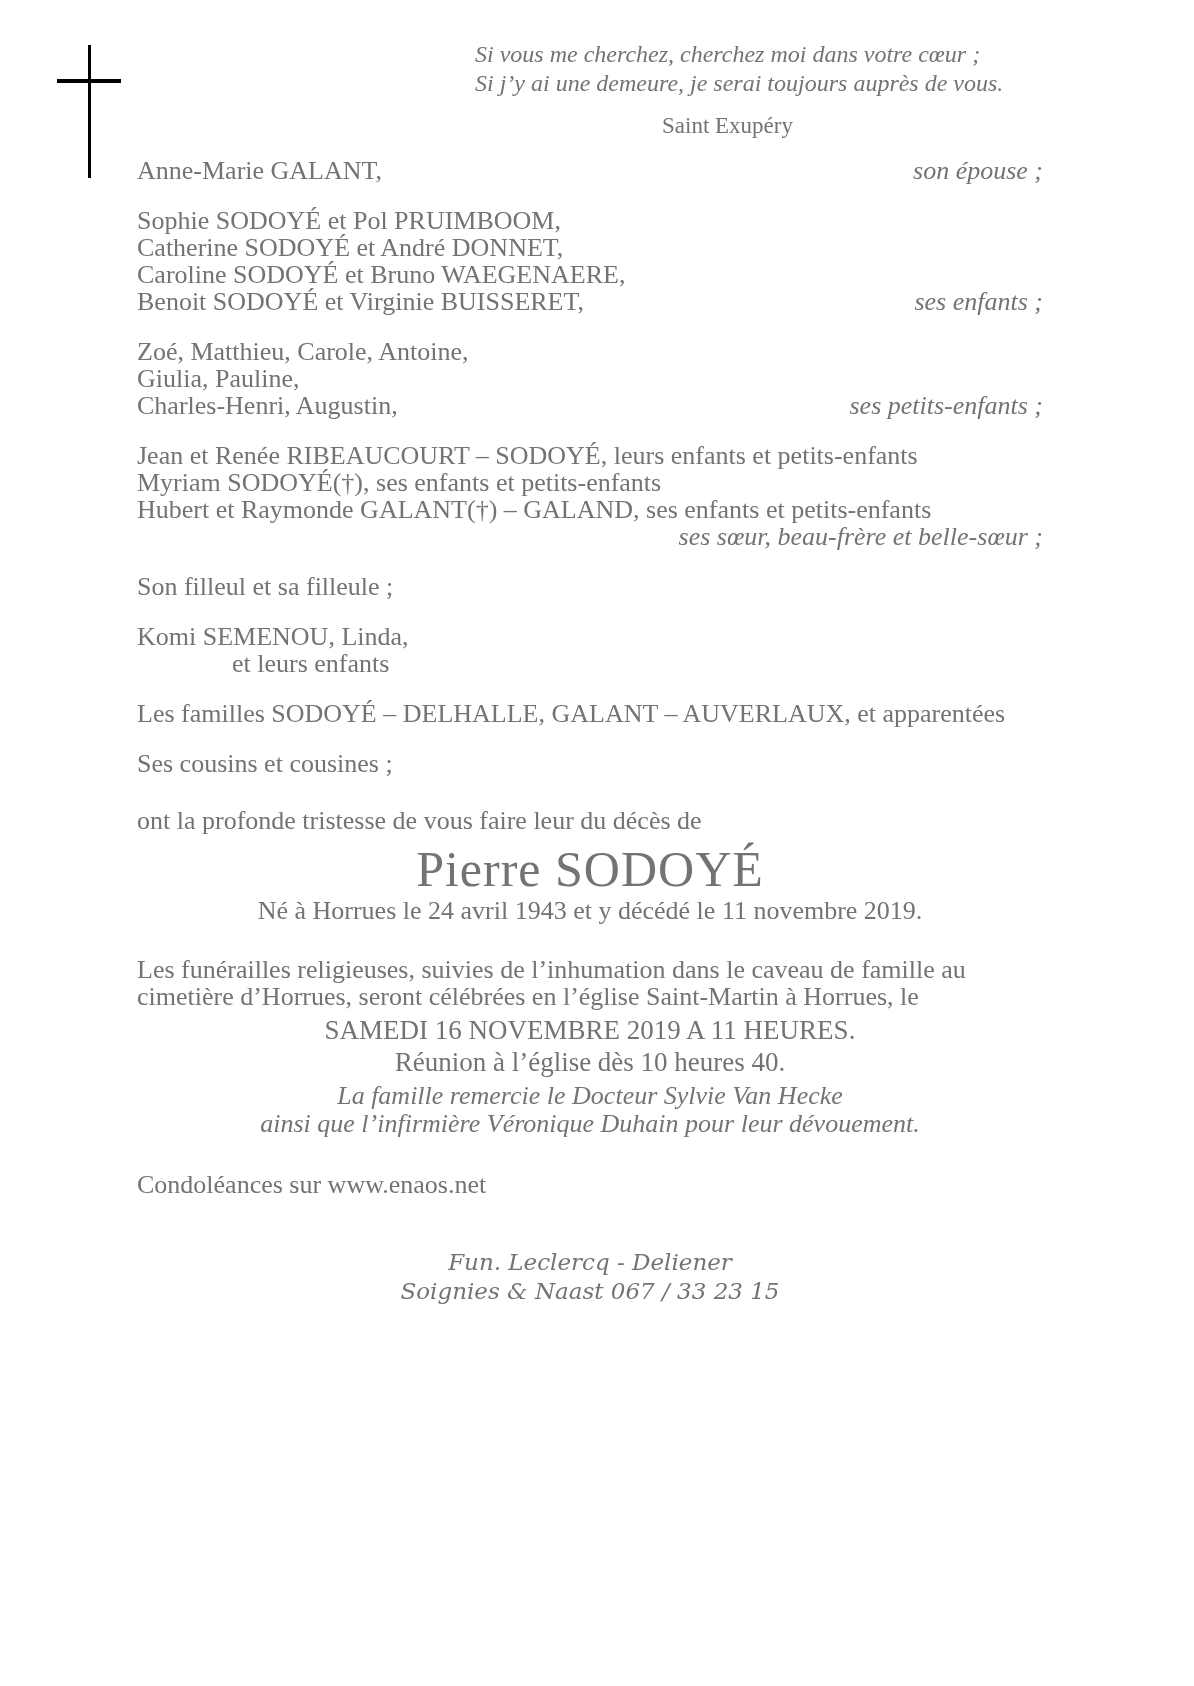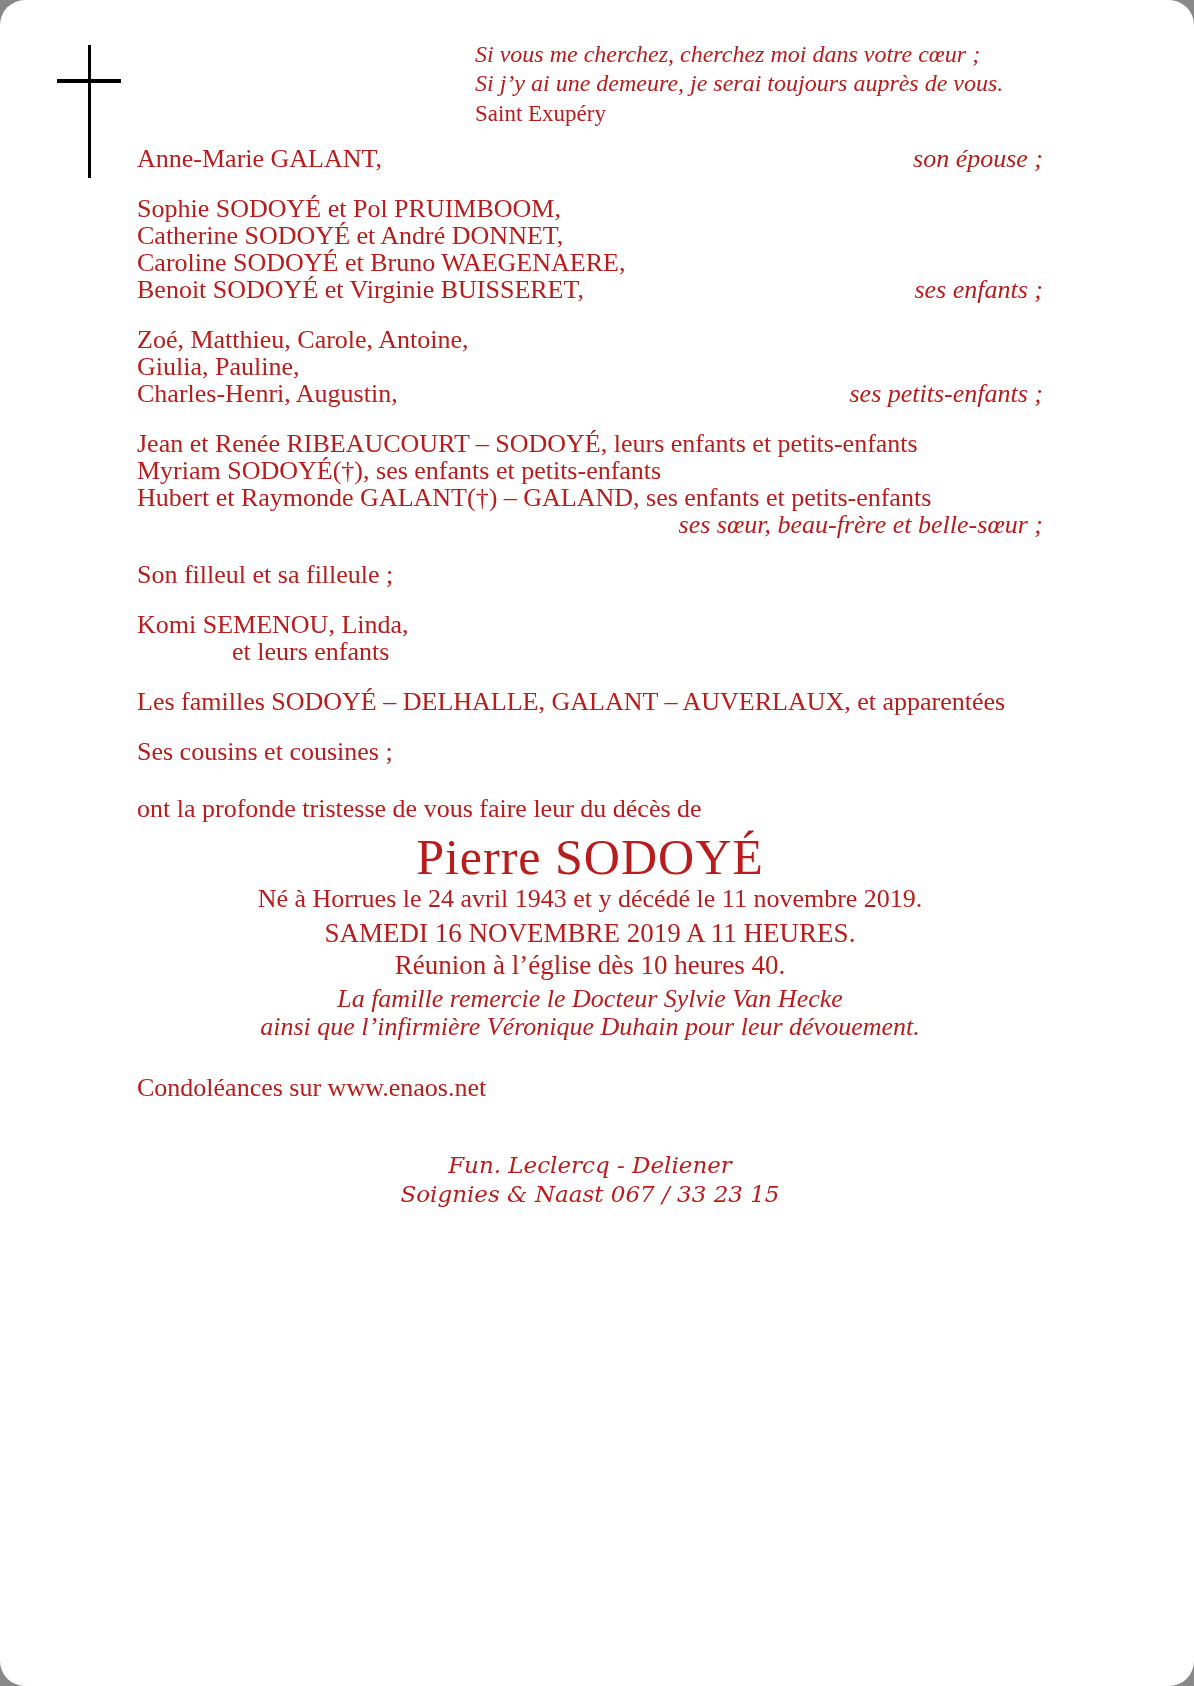--- a/index.html
+++ b/index.html
@@ -1,37 +1,36 @@
 <!DOCTYPE html>
 <html><head>
 <meta charset="utf-8">
 <style>
   html,body { margin:0; padding:0; background:#888; }
   .page {
     position:relative;
     width:1194px; height:1686px;
     margin:0 auto;
     background:#ffffff;
-    color:#b91c1c;
+    color:#737373;
     font-family:"Liberation Serif", serif;
     font-size:26px;
     overflow:hidden;
-    border-radius:25px;
   }
   
   .cross { position:absolute; left:0; top:0; }
   .cross .v { position:absolute; left:88px; top:45px; width:3px; height:133px; background:#000; }
   .cross .h { position:absolute; left:57px; top:79px; width:64px; height:4px; background:#000; }
 
   .content { position:absolute; left:137px; top:0; width:906px; }
 
   
   .quote { margin:40px 0 0 338px; width:505px; font-style:italic; font-size:24px; line-height:29px; }
   .quote .qline { white-space:nowrap; }
-  .quote .attr { font-style:normal; font-size:23px; text-align:left; margin-top:1px; }
+  .quote .attr { font-style:normal; font-size:23px; text-align:center; margin-top:13px; }
 
   
   .group { line-height:27px; margin-top:23px; }
   .group.first { margin-top:17px; }
   .row { display:flex; justify-content:space-between; align-items:baseline; }
   .relation { font-style:italic; white-space:nowrap; }
   .rel-line { text-align:right; font-style:italic; }
   .indent { padding-left:95px; }
 
   .intro { margin-top:30px; line-height:27px; }
@@ -117,20 +116,24 @@
       <div>Ses cousins et cousines ;</div>
     </div>
 
     <div class="intro">ont la profonde tristesse de vous faire leur du décès de</div>
 
     <div class="center deceased-name">Pierre SODOYÉ</div>
 
 
     <div class="center birth">Né à Horrues le 24 avril 1943 et y décédé le 11 novembre 2019.</div>
 
+    <div class="funeral">
+      <div>Les funérailles religieuses, suivies de l’inhumation dans le caveau de famille au</div>
+      <div>cimetière d’Horrues, seront célébrées en l’église Saint-Martin à Horrues, le</div>
+    </div>
 
     <div class="center dateblock">
       <div>SAMEDI 16 NOVEMBRE 2019 A 11 HEURES.</div>
       <div>Réunion à l’église dès 10 heures 40.</div>
     </div>
 
 
     <div class="center thanks">
       <div>La famille remercie le Docteur Sylvie Van Hecke</div>
       <div>ainsi que l’infirmière Véronique Duhain pour leur dévouement.</div>

